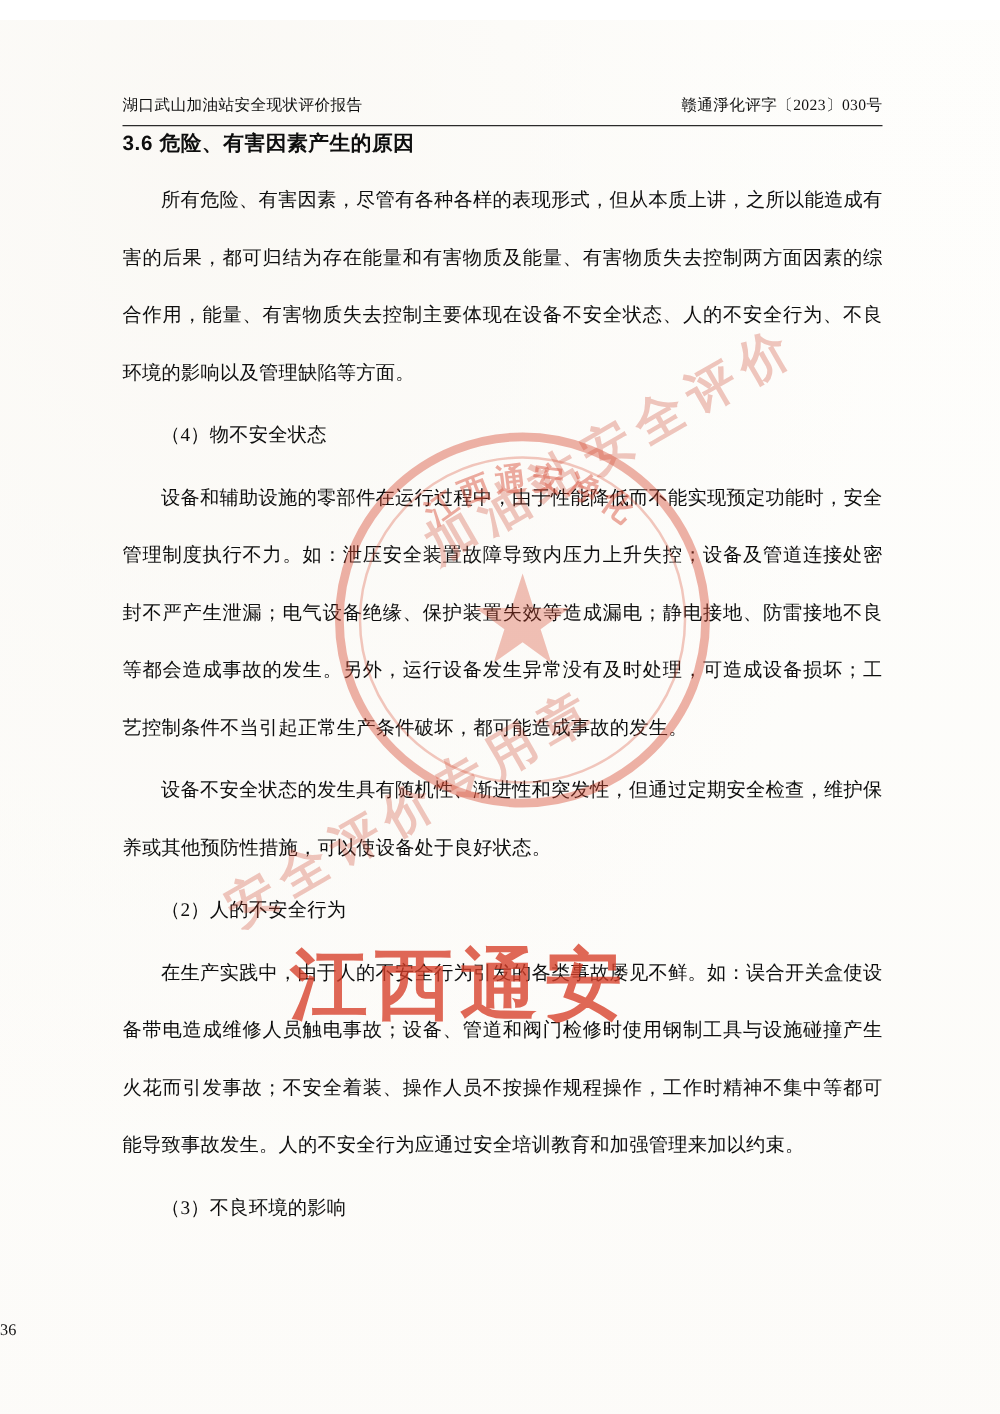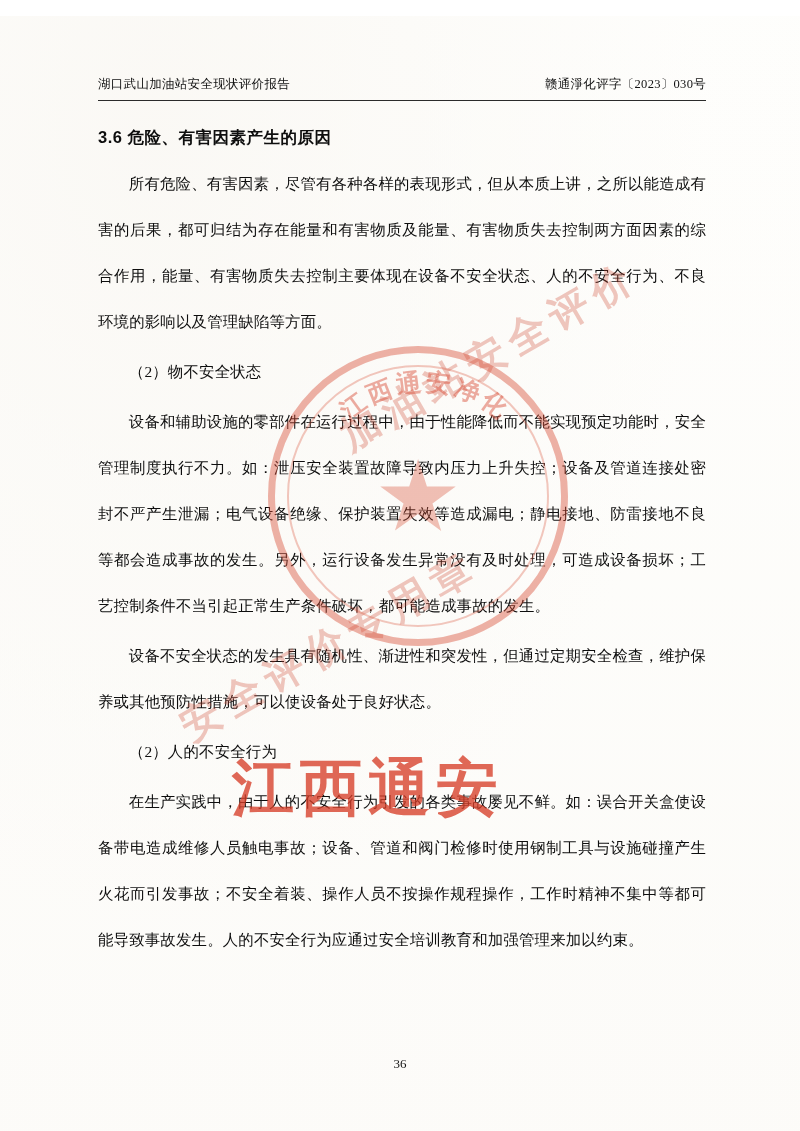--- a/index.html
+++ b/index.html
@@ -55,21 +55,21 @@
     top: 84px;
     width: 608px;
     height: 1px;
     background: #2b2b2b;
   }
 
   
   .content {
     position: absolute;
     left: 98px;
-    top: 103px;
+    top: 80px;
     width: 608px;
     color: #0e0e0e;
   }
   h2.section-title {
     font-family: "Liberation Sans", "DejaVu Sans", sans-serif;
     font-weight: bold;
     font-size: 16.5px;
     margin: 8px 0 12px 0;
     letter-spacing: 0.5px;
   }
@@ -83,21 +83,21 @@
     letter-spacing: 0.2px;
   }
   p.para.tight { margin-bottom: 0; }
 
   
   .page-number {
     position: absolute;
     left: 0;
     top: 1040px;
     width: 800px;
-    text-align: center;
+    text-align: left;
     font-size: 13px;
     color: #111;
   }
 
   
   .watermark {
     position: absolute;
     left: 0; top: 0;
     width: 800px; height: 1131px;
     pointer-events: none;
@@ -180,25 +180,26 @@
     <div class="header">
       <div class="h-left">湖口武山加油站安全现状评价报告</div>
       <div class="h-right">赣通淨化评字〔2023〕030号</div>
     </div>
     <div class="header-rule"></div>
 
     <div class="content">
       <h2 class="section-title">3.6 危险、有害因素产生的原因</h2>
 
       <p class="para">所有危险、有害因素，尽管有各种各样的表现形式，但从本质上讲，之所以能造成有害的后果，都可归结为存在能量和有害物质及能量、有害物质失去控制两方面因素的综合作用，能量、有害物质失去控制主要体现在设备不安全状态、人的不安全行为、不良环境的影响以及管理缺陷等方面。</p>
-      <p class="para">（2）物不安全状态</p>
+      <p class="para">（4）物不安全状态</p>
       <p class="para">设备和辅助设施的零部件在运行过程中，由于性能降低而不能实现预定功能时，安全管理制度执行不力。如：泄压安全装置故障导致内压力上升失控；设备及管道连接处密封不严产生泄漏；电气设备绝缘、保护装置失效等造成漏电；静电接地、防雷接地不良等都会造成事故的发生。另外，运行设备发生异常没有及时处理，可造成设备损坏；工艺控制条件不当引起正常生产条件破坏，都可能造成事故的发生。</p>
       <p class="para">设备不安全状态的发生具有随机性、渐进性和突发性，但通过定期安全检查，维护保养或其他预防性措施，可以使设备处于良好状态。</p>
       <p class="para">（2）人的不安全行为</p>
       <p class="para">在生产实践中，由于人的不安全行为引发的各类事故屡见不鲜。如：误合开关盒使设备带电造成维修人员触电事故；设备、管道和阀门检修时使用钢制工具与设施碰撞产生火花而引发事故；不安全着装、操作人员不按操作规程操作，工作时精神不集中等都可能导致事故发生。人的不安全行为应通过安全培训教育和加强管理来加以约束。</p>
+      <p class="para">（3）不良环境的影响</p>
     </div>
 
     <div class="watermark">
       <div class="wm-diag wm-diag-1">加油站安全评价</div>
       <div class="wm-diag wm-diag-2">安全评价专用章</div>
 
       <div class="wm-seal">
         <div class="wm-seal-inner"></div>
         <div class="wm-star">★</div>
         <svg class="wm-arc-text" viewBox="0 0 300 300">

